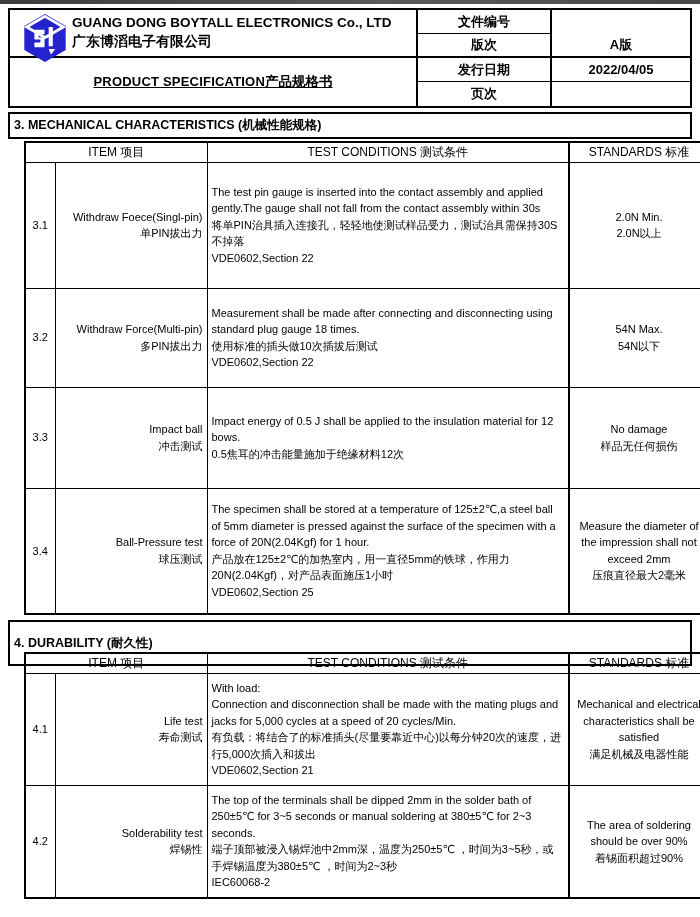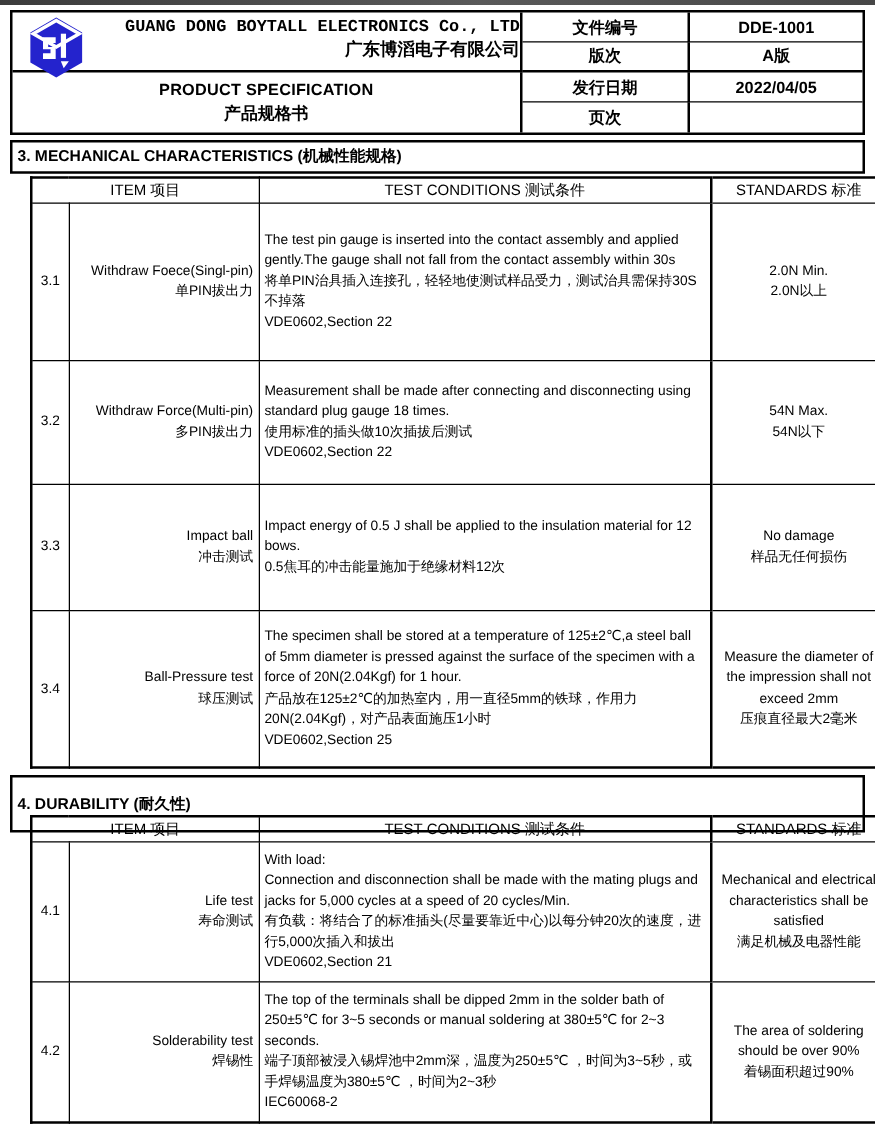--- a/index.html
+++ b/index.html
@@ -23,26 +23,26 @@
     border: 2px solid #000;
     display: grid;
     grid-template-columns: 408px 134px 138px;
     grid-template-rows: 24px 24px 24px 24px;
   }
   .hdr-company {
     grid-column: 1; grid-row: 1 / 3;
     border-right: 2px solid #000; border-bottom: 2px solid #000;
     position: relative;
     display: flex; flex-direction: column; justify-content: center;
-    padding-left: 62px; text-align: right; font-family: Liberation Mono, monospace;
+    padding-left: 62px; text-align: left;
   }
   .hdr-title {
     grid-column: 1; grid-row: 3 / 5;
     border-right: 2px solid #000;
-    display: flex; flex-direction: column; justify-content: center; align-items: center;
+    display: flex; flex-direction: row; justify-content: center; align-items: center; text-decoration: underline;
   }
   .company-en { font-weight: bold; font-size: 13.5px; line-height: 1.35; }
   .company-cn { font-weight: bold; font-size: 14px; line-height: 1.4; }
   .title-en { font-weight: bold; font-size: 13px; line-height: 1.4; letter-spacing: .2px; }
   .title-cn { font-weight: bold; font-size: 13.5px; line-height: 1.45; }
   .logo {
     position: absolute; left: 12px; top: 3px; width: 46px; height: 50px;
   }
   .meta-label, .meta-value {
     display: flex; align-items: center; justify-content: center;
@@ -103,21 +103,20 @@
         <path d="M27 36 h22 v10 h-13 v7 h13 v21 h-22 v-10 h13 v-7 h-13 z" fill="#ffffff"></path>
         <rect x="58" y="30" width="9" height="42" fill="#ffffff"></rect>
         <path d="M58 78 h14 l-9 12 z" fill="#ffffff"></path>
       </svg>
     </span>
     <div class="company-en">GUANG DONG BOYTALL ELECTRONICS Co., LTD</div>
     <div class="company-cn">广东博滔电子有限公司</div>
   </div>
 
   <div class="meta-label" style="grid-row:1">文件编号</div>
-  <div class="meta-value" style="grid-row:1">DDE-1001</div>
 
   <div class="meta-label row2b" style="grid-row:2">版次</div>
   <div class="meta-value row2b" style="grid-row:2">A版</div>
 
   <div class="hdr-title">
     <div class="title-en">PRODUCT SPECIFICATION</div>
     <div class="title-cn">产品规格书</div>
   </div>
 
   <div class="meta-label" style="grid-row:3">发行日期</div>

